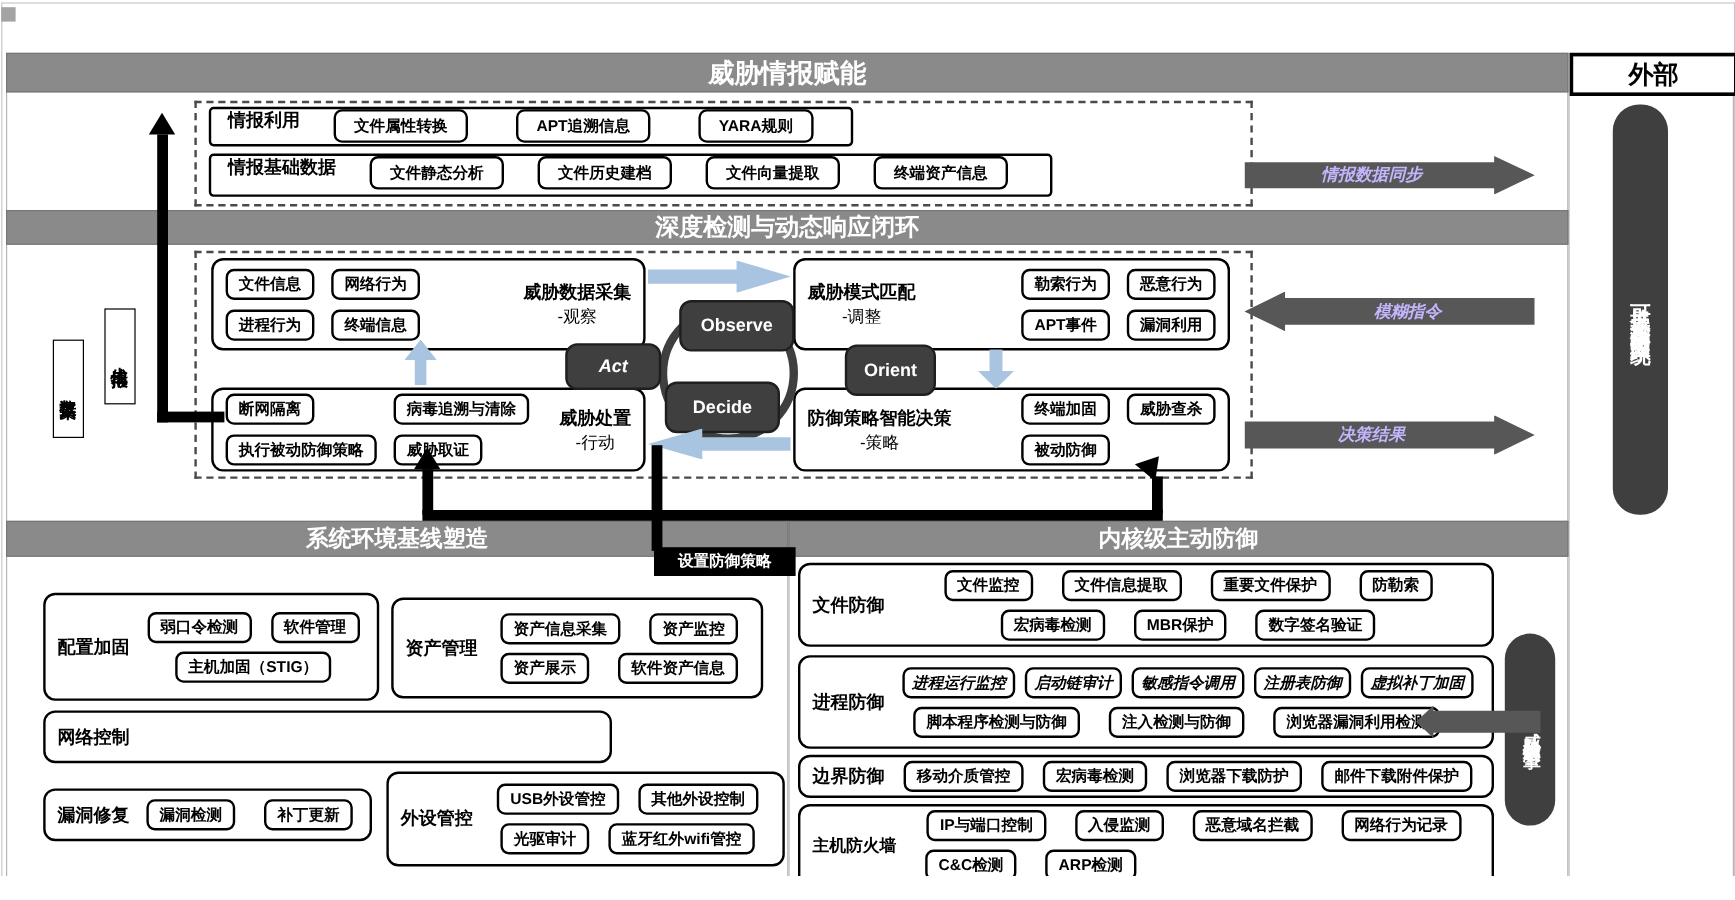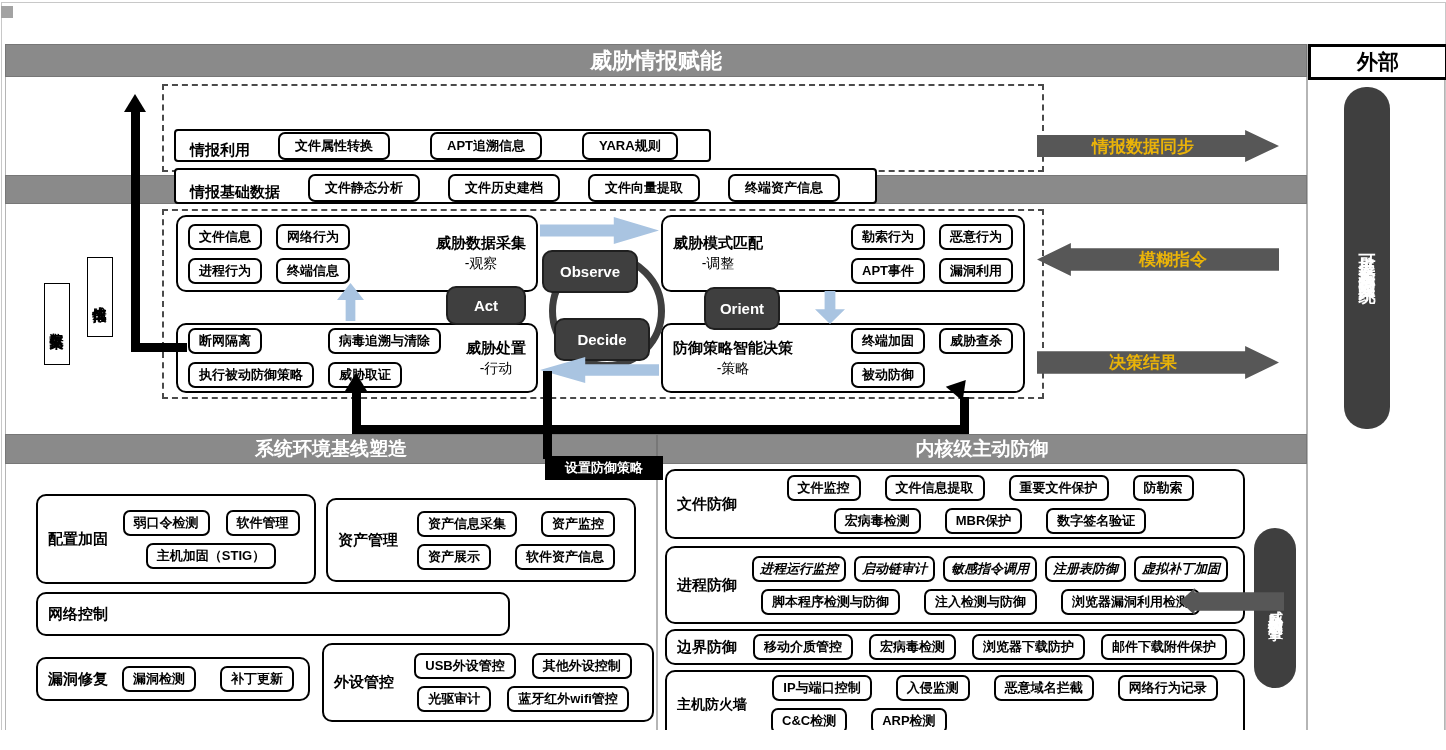--- a/index.html
+++ b/index.html
@@ -24,21 +24,21 @@
   .chips-row{display:flex;justify-content:center;gap:16px;flex-wrap:nowrap;}
   .chips-row.start{justify-content:flex-start;width:100%;padding-left:14px;box-sizing:border-box;}
   .chips-row.wide{gap:24px;}
   .chips-row.tight{gap:8px;}
   .chip{border:2px solid #000;border-radius:7px;background:#fff;padding:2px 9px;font-size:13px;
         font-weight:600;white-space:nowrap;display:inline-block;}
   .tight .chip{padding:2px 6px;font-style:italic;}
 
   
   .irow{position:absolute;border:2px solid #000;border-radius:4px;background:#fff;display:flex;
-        align-items:flex-end;padding:0 14px;box-sizing:border-box;z-index:2;margin-top:40px;}
+        align-items:flex-start;padding:0 14px;box-sizing:border-box;z-index:2;}
   .irow .grp-label{font-size:15px;}
   .irow .chips-row{margin-left:28px;}
   .irow .chip{padding:3px 15px;}
   .gap-big{gap:40px;}
   .gap-mid{gap:28px;}
 
   
   .loop-grp{justify-content:space-between;}
   .chip-grid{display:grid;grid-template-columns:auto auto;gap:8px 14px;justify-items:start;}
   .grp-title{display:flex;flex-direction:column;align-items:center;gap:2px;font-weight:700;
@@ -51,22 +51,22 @@
         font-size:15px;font-weight:bold;display:flex;align-items:center;justify-content:center;z-index:3;}
 
   
   .barrow{position:absolute;background:#a9c4e1;z-index:3;}
   .b-right{clip-path:polygon(0 28%,62% 28%,62% 0,100% 50%,62% 100%,62% 72%,0 72%);}
   .b-left{clip-path:polygon(100% 28%,38% 28%,38% 0,0 50%,38% 100%,38% 72%,100% 72%);}
   .b-down{clip-path:polygon(32% 0,68% 0,68% 55%,100% 55%,50% 100%,0 55%,32% 55%);}
   .b-up{clip-path:polygon(50% 0,100% 45%,68% 45%,68% 100%,32% 100%,32% 45%,0 45%);}
 
   
-  .garrow{position:absolute;background:#575757;color:#eab308;font-size:17px;font-weight:bold;
-          display:flex;align-items:center;justify-content:center;z-index:4;white-space:nowrap;}
+  .garrow{position:absolute;background:#575757;color:#c4b5fd;font-size:14px;font-weight:bold;
+          display:flex;align-items:center;justify-content:center;z-index:4;white-space:nowrap;font-style:italic;}
   .g-right{clip-path:polygon(0 16%,86% 16%,86% 0,100% 50%,86% 100%,86% 84%,0 84%);padding-right:30px;}
   .g-left{clip-path:polygon(100% 16%,14% 16%,14% 0,0 50%,14% 100%,14% 84%,100% 84%);padding-left:30px;}
 
   
   .vbox{position:absolute;background:#3f3f3f;color:#fff;border-radius:22px;display:flex;align-items:center;
         justify-content:center;writing-mode:vertical-rl;text-orientation:upright;font-weight:bold;
         letter-spacing:3px;z-index:3;}
 
   
   .vlabel{position:absolute;border:1px solid #000;background:#fff;display:flex;align-items:center;
@@ -172,24 +172,24 @@
       <span class="s">-策略</span>
     </span>
     <span class="chip-grid">
         <span class="chip">终端加固</span>
         <span class="chip">威胁查杀</span>
         <span class="chip">被动防御</span>
       </span>
   </div>
 
   <div class="ring" style="left:549px;top:253px;width:102px;height:102px;"></div>
-  <div class="ooda" style="left:542px;top:250px;width:92px;height:39px;border-radius:10px;">Observe</div>
+  <div class="ooda" style="left:566px;top:250px;width:92px;height:39px;border-radius:10px;">Observe</div>
   <div class="ooda" style="left:666px;top:287px;width:72px;height:39px;margin-left:38px;">Orient</div>
   <div class="ooda" style="left:554px;top:318px;width:92px;height:39px;">Decide</div>
-  <div class="ooda" style="left:446px;top:286px;width:76px;height:35px;">Act</div>
+  <div class="ooda" style="left:471px;top:286px;width:76px;height:35px;font-style:italic;">Act</div>
 
   <div class="barrow b-right" style="left:540px;top:217px;width:119px;height:27px;"></div>
   <div class="barrow b-down" style="left:815px;top:291px;width:30px;height:33px;"></div>
   <div class="barrow b-left" style="left:540px;top:357px;width:119px;height:26px;"></div>
   <div class="barrow b-up" style="left:337px;top:283px;width:27px;height:38px;"></div>
 
   <div class="garrow g-right" style="left:1037px;top:130px;width:212px;height:32px;">情报数据同步</div>
   <div class="garrow g-left" style="left:1037px;top:243px;width:212px;height:33px;">模糊指令</div>
   <div class="garrow g-right" style="left:1037px;top:346px;width:212px;height:33px;">决策结果</div>
   <div class="vbox" style="left:1344px;top:87px;width:46px;height:342px;font-size:17px;">可扩展安全检测与响应系统</div>

